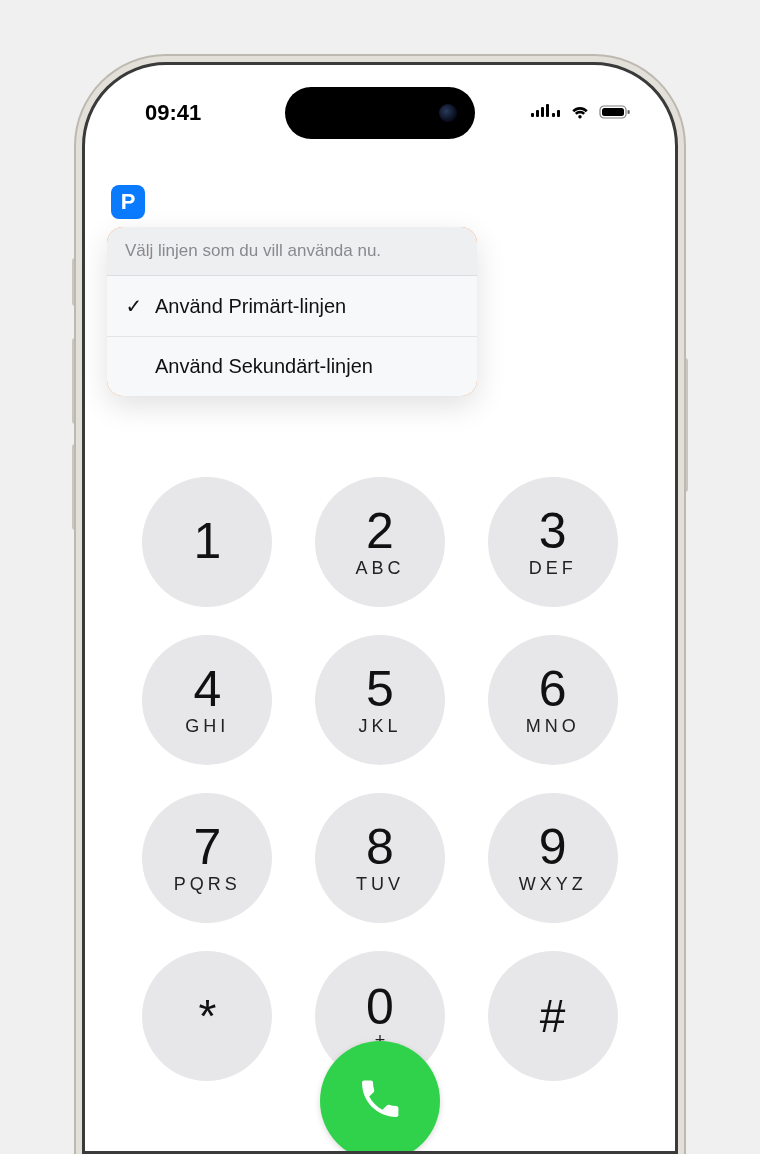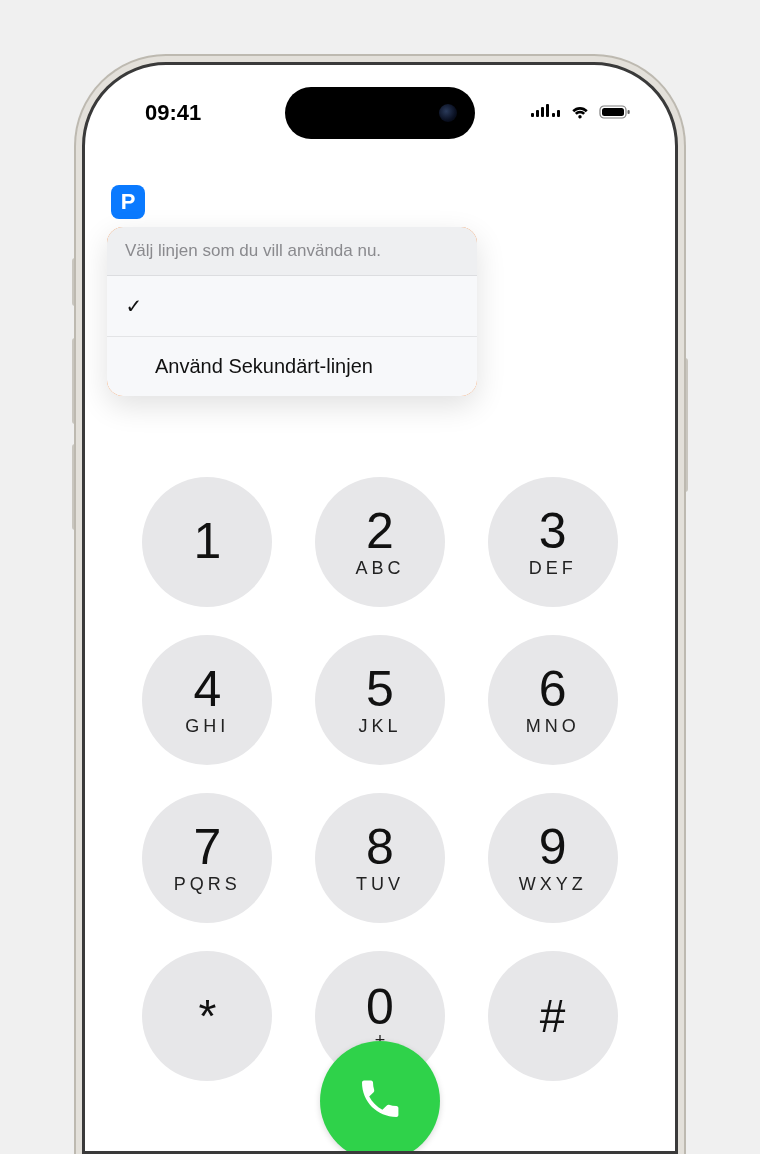--- a/index.html
+++ b/index.html
@@ -194,20 +194,21 @@
   </div>
 
   <div class="screen">
 
     <div class="line-badge">P</div>
 
     <div class="popover">
       <div class="popover-header">Välj linjen som du vill använda nu.</div>
       <div class="popover-item">
         <span class="check-slot">✓</span>
+        <span>Använd Primärt-linjen</span>
       </div>
       <div class="popover-item">
         <span class="check-slot"></span>
         <span>Använd Sekundärt-linjen</span>
       </div>
     </div>
 
     <div class="keypad">
       <div class="key">
         <div class="digit">1</div>

